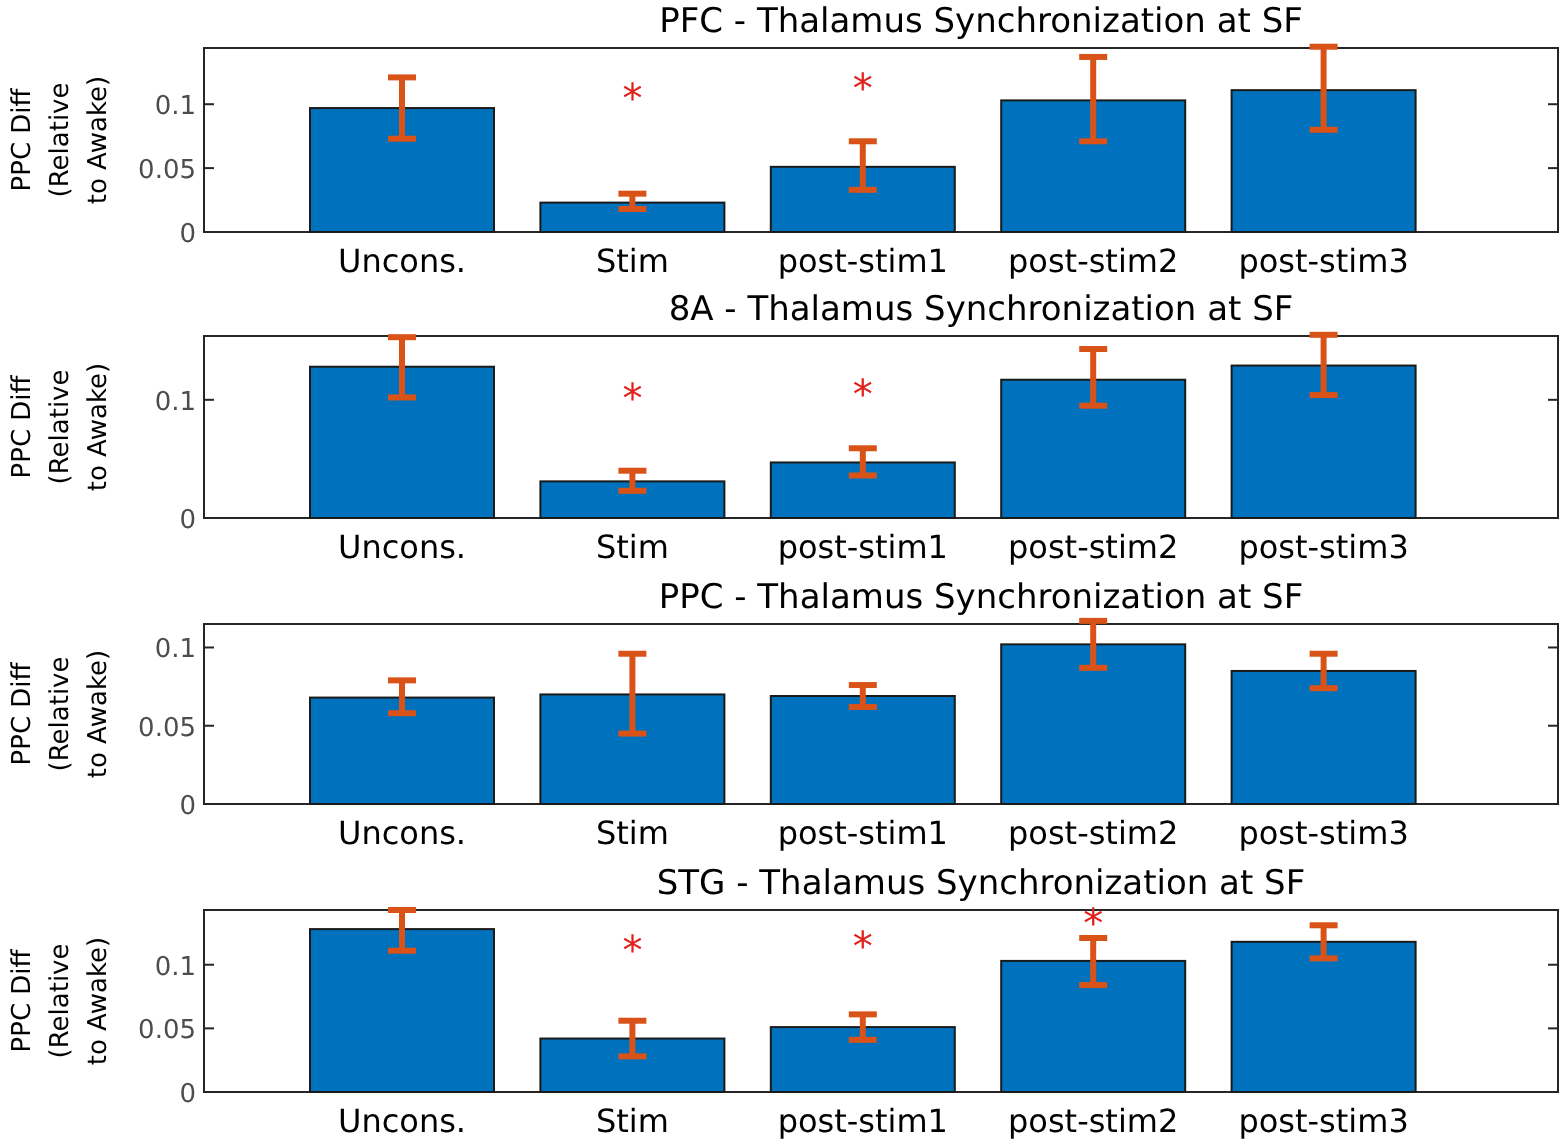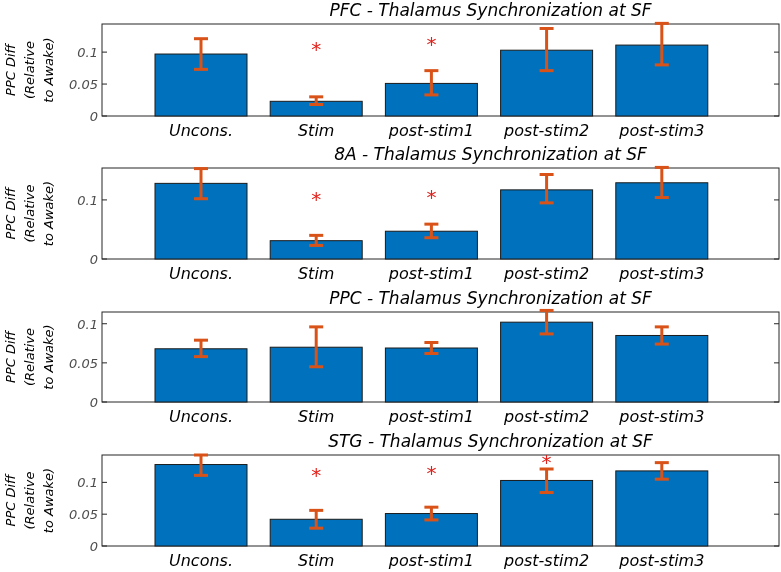--- a/index.html
+++ b/index.html
@@ -1,17 +1,17 @@
 <!DOCTYPE html>
 <html><head>
 <meta charset="utf-8">
 <style>
   html, body { margin: 0; padding: 0; background: #ffffff; }
   body { width: 781px; height: 572px; overflow: hidden; font-family: "DejaVu Sans", sans-serif; }
-  #figure { position: absolute; left: 0; top: 0; width: 781px; height: 572px; font-style: italic; }
+  #figure { position: absolute; left: 0; top: 0; width: 781px; height: 572px; }
   svg text { font-family: "DejaVu Sans", sans-serif; }
 </style>
 </head>
 <body>
 
 <div id="figure">
   <svg id="chart-svg" xmlns="http://www.w3.org/2000/svg" width="781" height="572" viewBox="0 0 781 572">
       <g>
         <text x="490.5" y="16" text-anchor="middle" font-size="17" fill="#000000">PFC - Thalamus Synchronization at SF</text>
         <rect x="102" y="24" width="677" height="92" fill="#ffffff" stroke="#262626" stroke-width="1"></rect>

